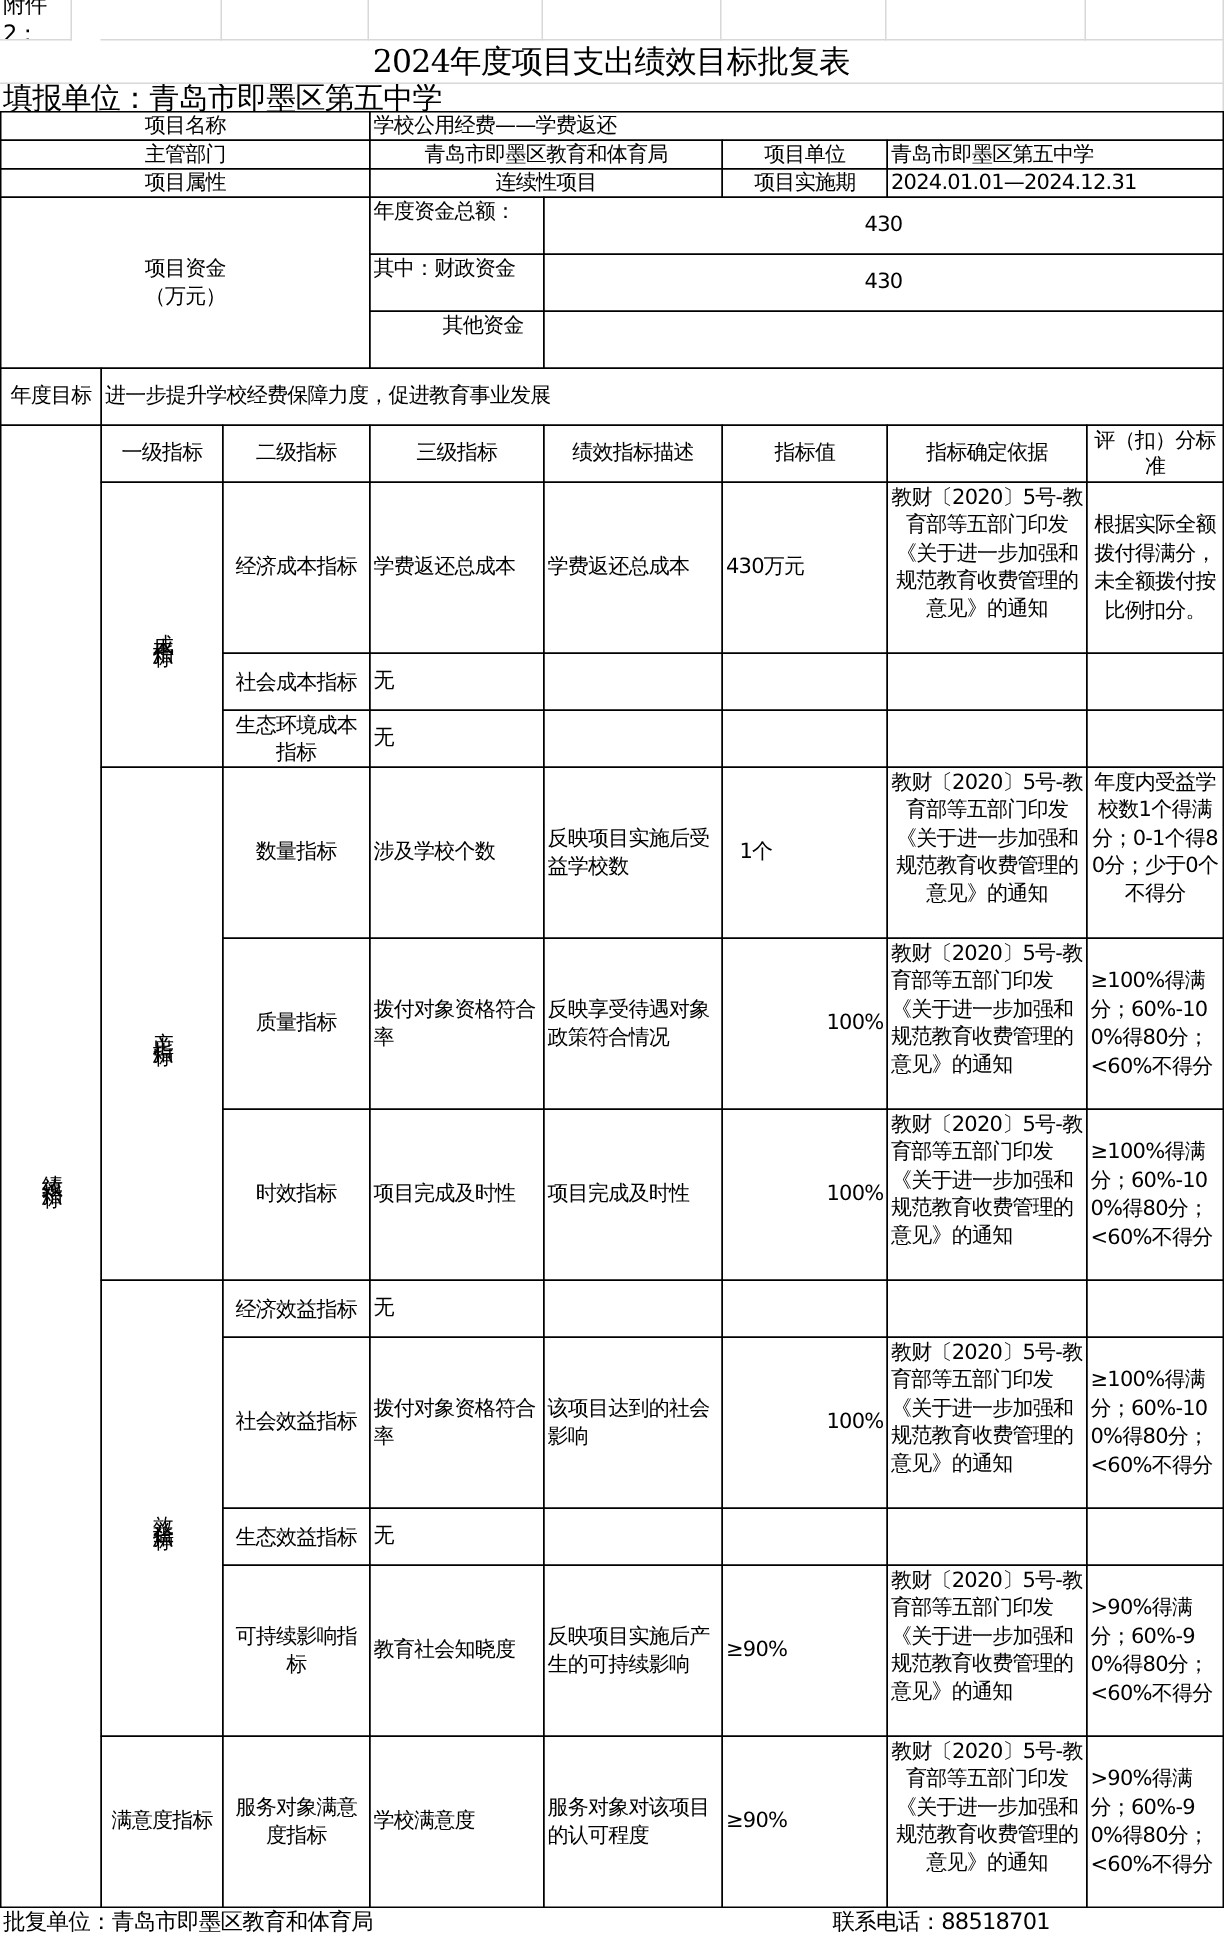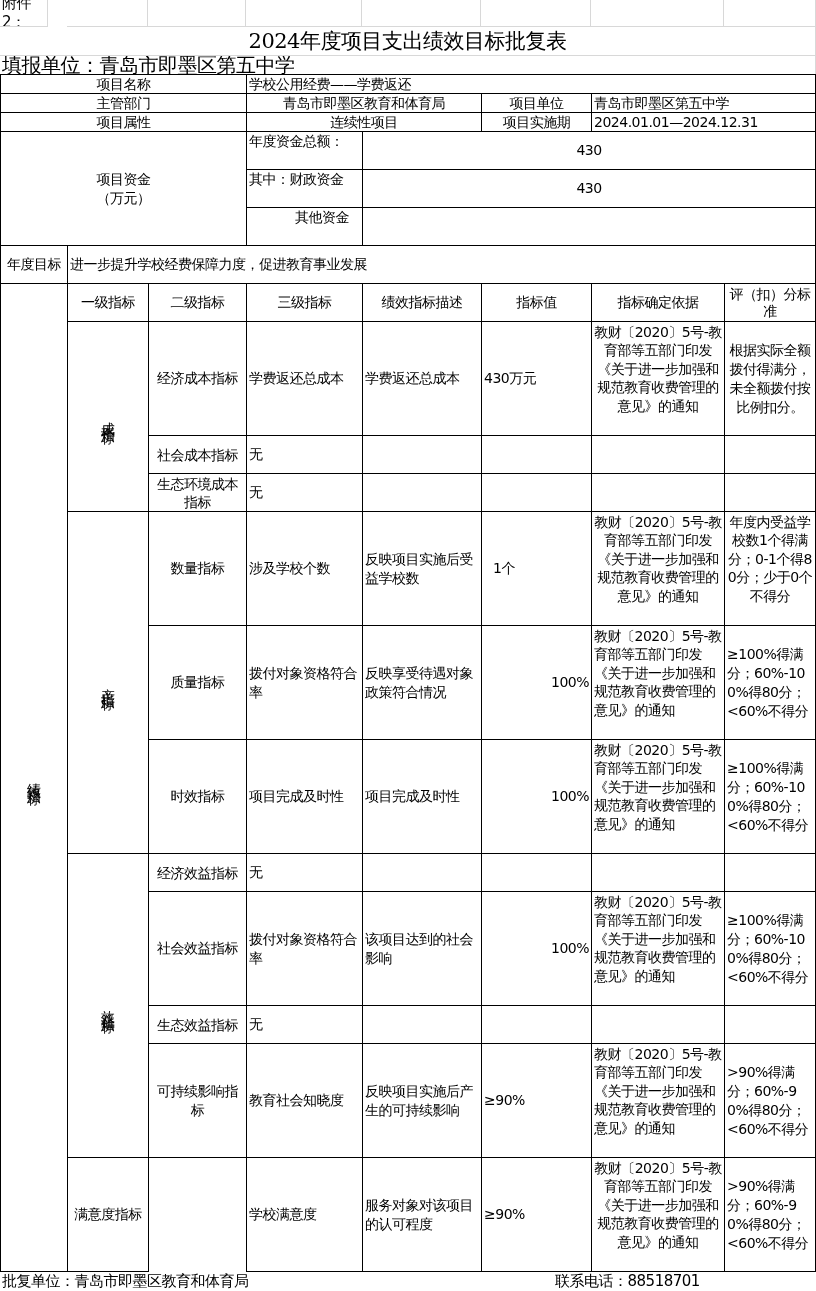--- a/index.html
+++ b/index.html
@@ -140,20 +140,21 @@
   <div class="c b lft" style="left:591px;top:1005px;width:134px;height:39px;"></div>
   <div class="c b lft" style="left:724px;top:1005px;width:92px;height:39px;"></div>
 
   <div class="c b ctr wrap" style="left:148px;top:1043px;width:99px;height:115px;">可持续影响指标</div>
   <div class="c b lft wrap" style="left:246px;top:1043px;width:117px;height:115px;">教育社会知晓度</div>
   <div class="c b lft wrap" style="left:362px;top:1043px;width:120px;height:115px;">反映项目实施后产生的可持续影响</div>
   <div class="c b lft" style="left:481px;top:1043px;width:111px;height:115px;">≥90%</div>
   <div class="c b lft wrap basis" style="left:591px;top:1043px;width:134px;height:115px;">教财〔2020〕5号-教育部等五部门印发《关于进一步加强和规范教育收费管理的意见》的通知</div>
   <div class="c b lft wrap" style="left:724px;top:1043px;width:92px;height:115px;">&gt;90%得满分；60%-90%得80分；&lt;60%不得分</div>
 
+  <div class="c b ctr wrap" style="left:148px;top:1157px;width:99px;height:115px;">服务对象满意度指标</div>
   <div class="c b lft wrap" style="left:246px;top:1157px;width:117px;height:115px;">学校满意度</div>
   <div class="c b lft wrap" style="left:362px;top:1157px;width:120px;height:115px;">服务对象对该项目的认可程度</div>
   <div class="c b lft" style="left:481px;top:1157px;width:111px;height:115px;">≥90%</div>
   <div class="c b ctr wrap basis" style="left:591px;top:1157px;width:134px;height:115px;">教财〔2020〕5号-教育部等五部门印发《关于进一步加强和规范教育收费管理的意见》的通知</div>
   <div class="c b lft wrap" style="left:724px;top:1157px;width:92px;height:115px;">&gt;90%得满分；60%-90%得80分；&lt;60%不得分</div>
 
   <div class="c lft" style="left:0;top:1271px;width:540px;height:20px;font-size:15px;">批复单位：青岛市即墨区教育和体育局</div>
   <div class="c lft" style="left:553px;top:1271px;width:263px;height:20px;font-size:15px;">联系电话：88518701</div>
 </div>
 

